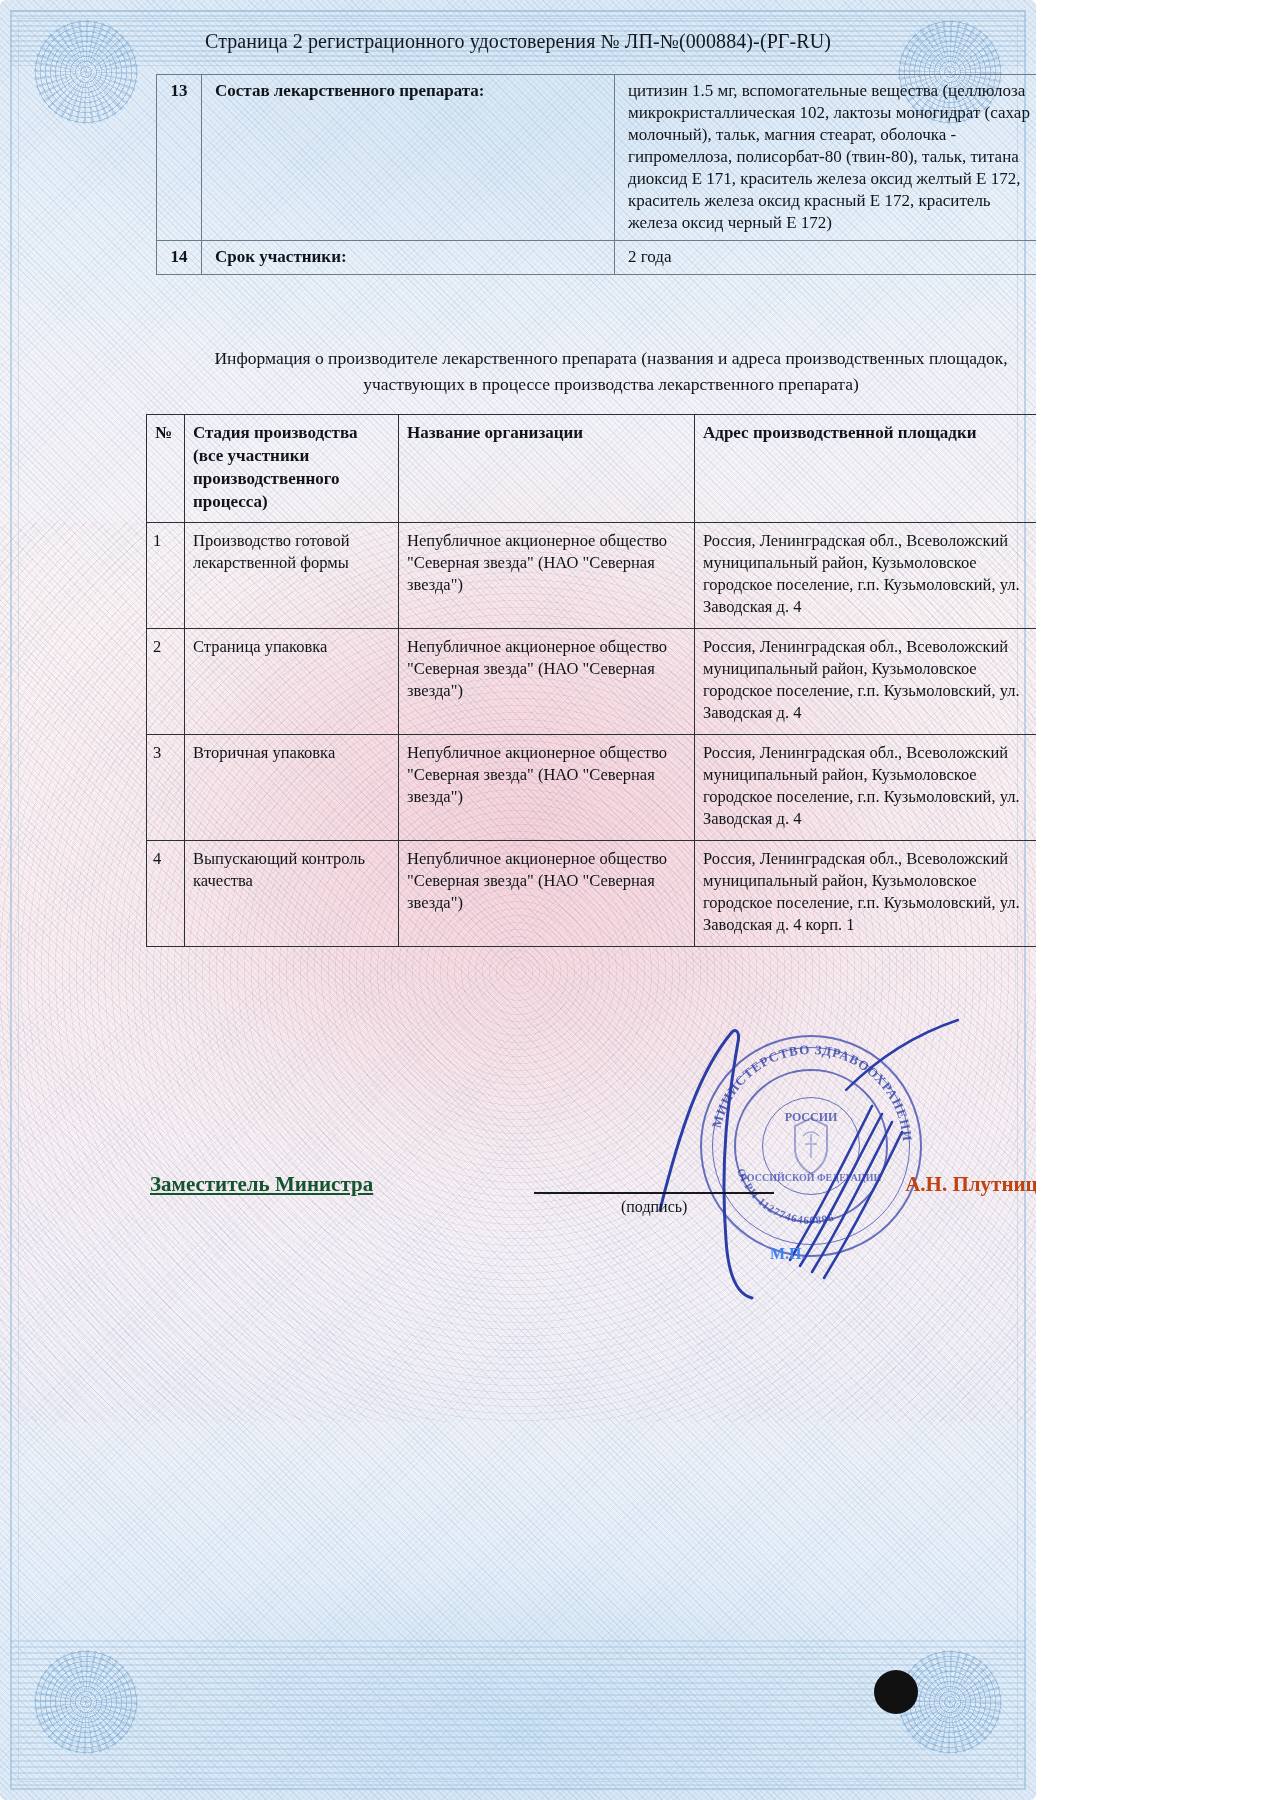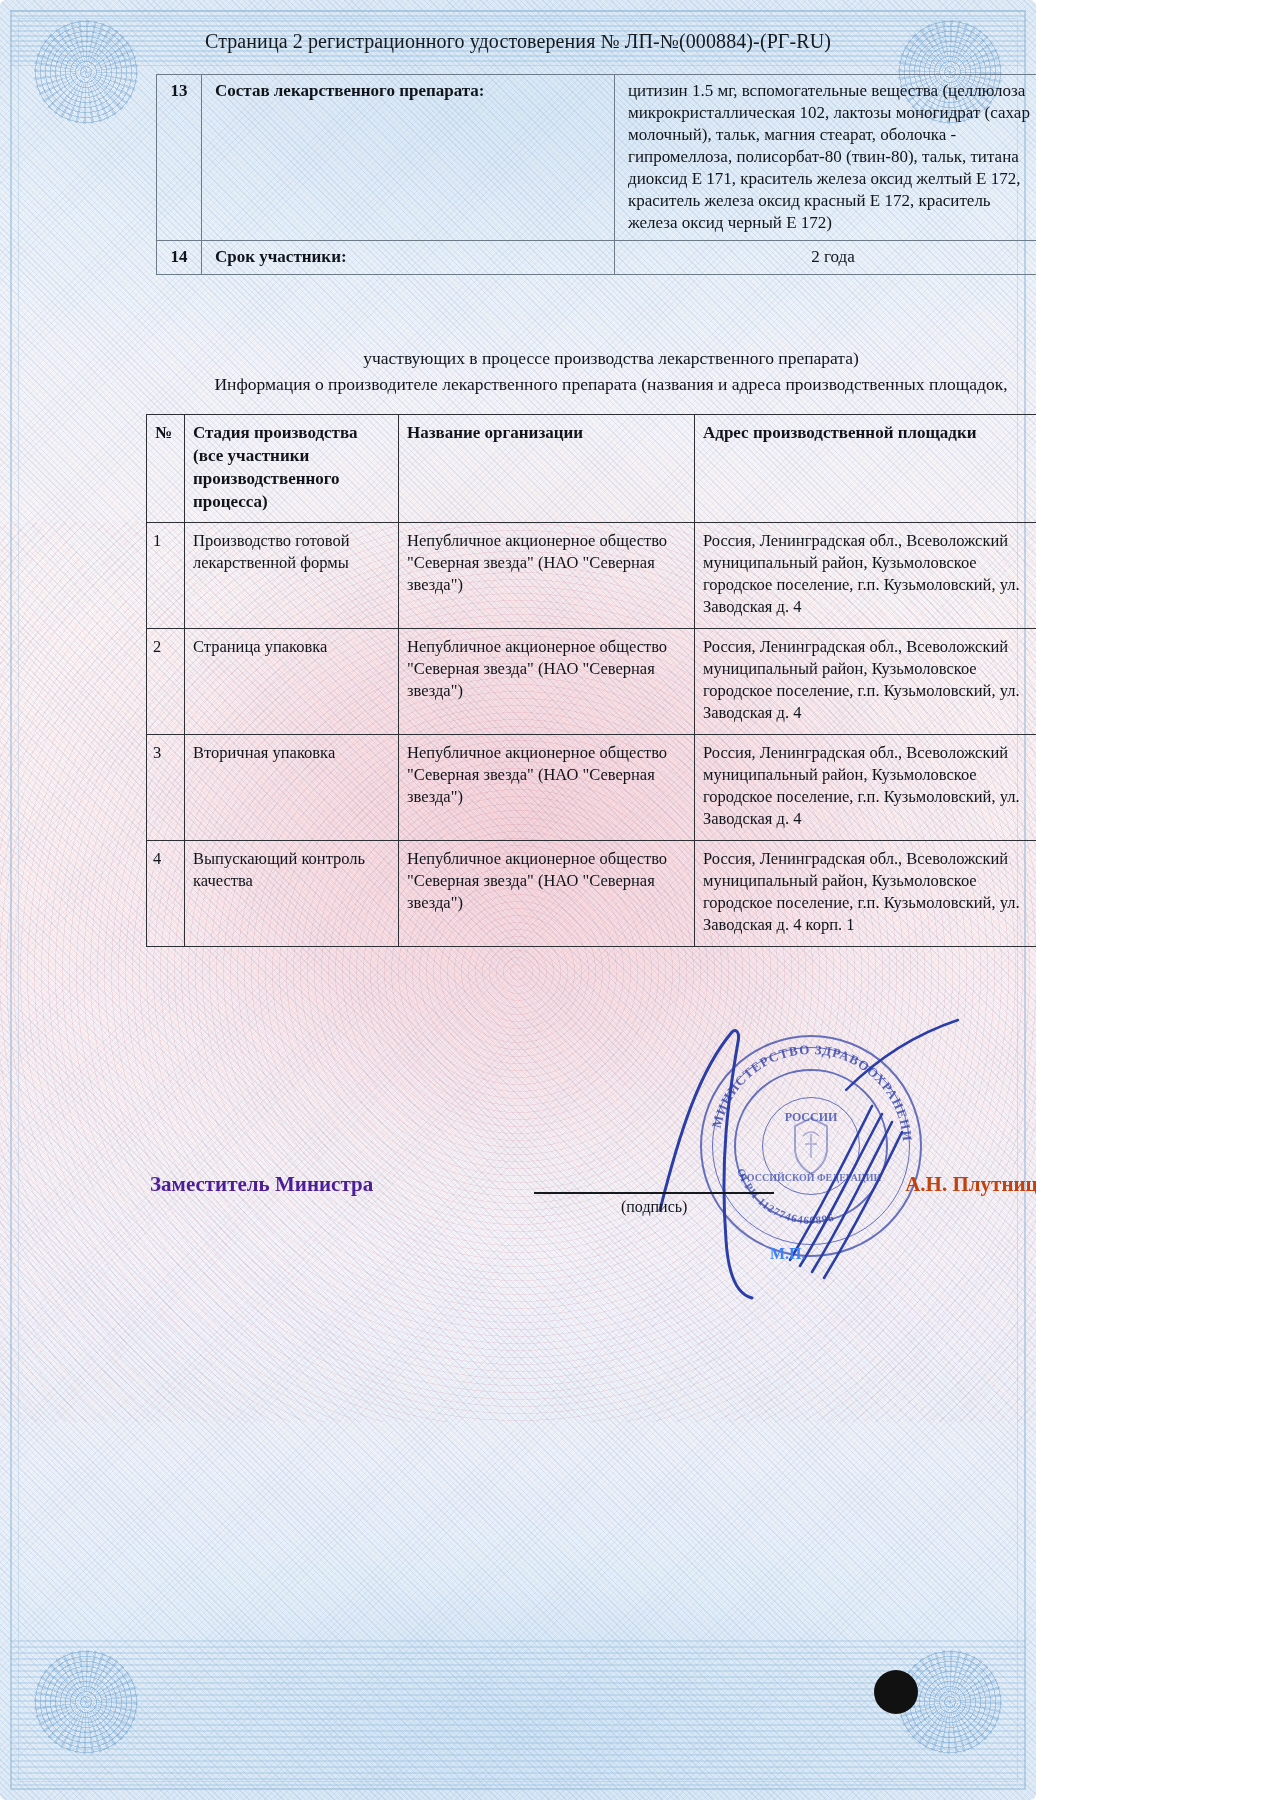--- a/index.html
+++ b/index.html
@@ -139,21 +139,21 @@
     padding-right: 2px;
   }
   .tbl-top td.lbl {
     width: 392px;
     font-weight: bold;
   }
   .tbl-top td.val {
     width: auto;
   }
   .tbl-top td.val.center {
-    text-align: center;
+    text-align: left;
     margin-left: 6px;
   }
 
   
   .intro {
     position: absolute;
     top: 345px;
     left: 150px;
     width: 922px;
     text-align: center;
@@ -202,22 +202,23 @@
     left: 150px;
     top: 1172px;
     width: 924px;
     display: flex;
     align-items: flex-start;
     justify-content: space-between;
   }
   .sign-title {
     font-size: 21px;
     font-weight: bold;
-    color: #4c1d95;
+    color: #14532d;
     white-space: nowrap;
+    text-decoration: underline;
   }
   .sign-mid {
     position: relative;
     width: 260px;
     text-align: center;
     margin-left: 30px;
   }
   .sign-line {
     width: 240px;
     height: 0;
@@ -319,22 +320,22 @@
         </tr>
         <tr>
           <td class="num">14</td>
           <td class="lbl">Срок участники:</td>
           <td class="val center">2 года</td>
         </tr>
       </tbody>
     </table>
 
     <div class="intro">
+      <div>Информация о производителе лекарственного препарата (названия и адреса производственных площадок,</div>
       <div>участвующих в процессе производства лекарственного препарата)</div>
-      <div>Информация о производителе лекарственного препарата (названия и адреса производственных площадок,</div>
     </div>
 
     <table class="tbl-man">
       <colgroup>
         <col class="col-no">
           <col class="col-st">
           <col class="col-org">
           <col class="col-addr">
       </colgroup>
       <thead>

